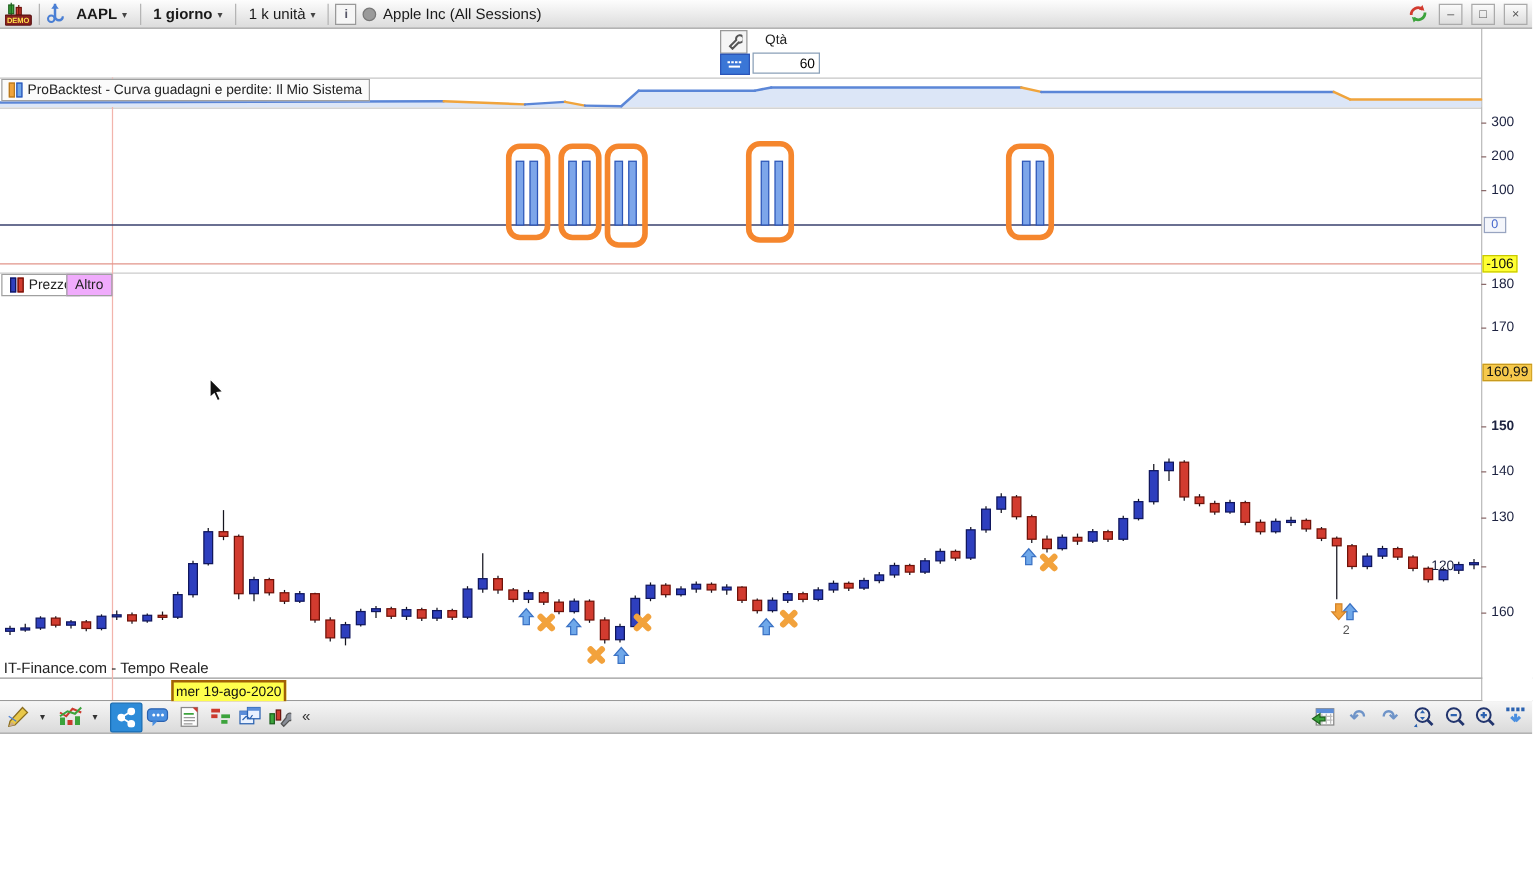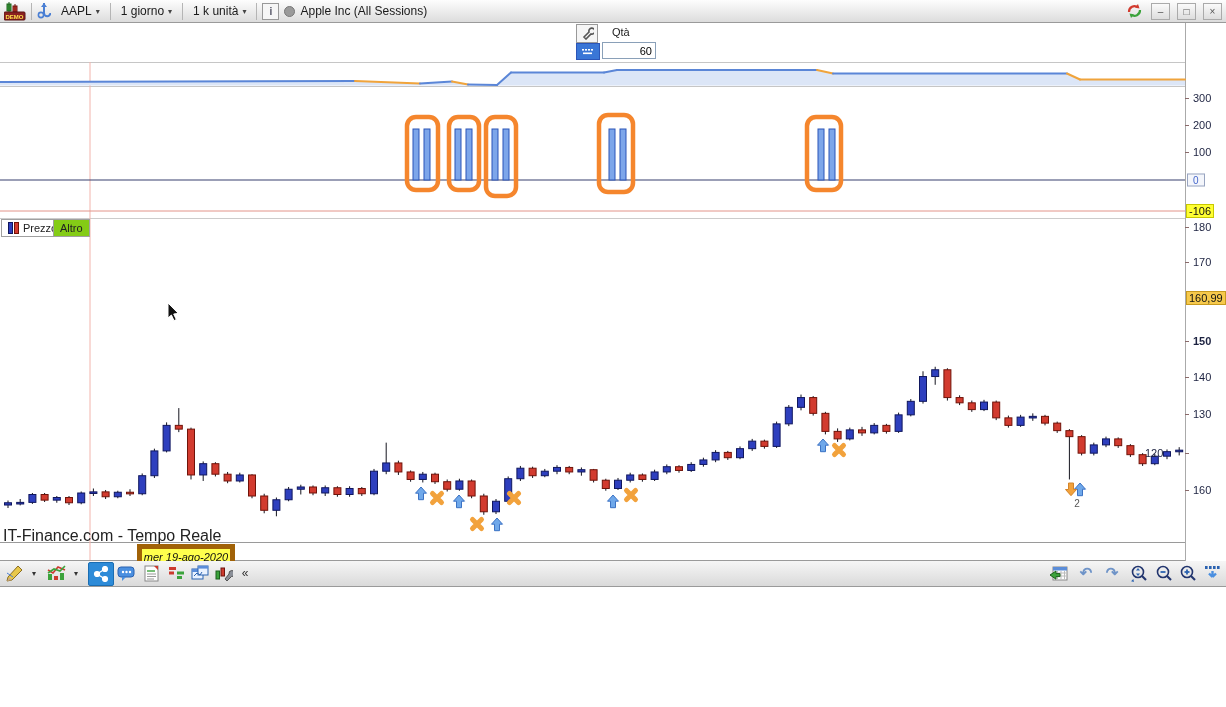--- a/index.html
+++ b/index.html
@@ -4,52 +4,52 @@
 <style>
   html,body{margin:0;padding:0;background:#fff;font-family:"Liberation Sans",sans-serif;}
   #win{position:relative;width:1226px;height:707px;background:#fff;overflow:hidden;}
   .abs{position:absolute;}
   svg{display:block;}
   
   #topbar{position:absolute;left:0;top:0;width:1226px;height:23px;
     background:linear-gradient(#fdfdfd,#dcdcdc);border-bottom:1px solid #9a9a9a;
     display:flex;align-items:center;padding:0 4px;box-sizing:border-box;gap:5px;z-index:30;}
   .tbtn{display:flex;align-items:center;gap:4px;font-size:12px;color:#1a1a1a;padding:1px 5px;cursor:default;}
-  .bold{font-weight:normal;}
+  .bold{font-weight:bold;}
   .caret{font-size:8px;color:#444;}
   .sep{width:1px;height:17px;background:#b5b5b5;}
   .infobtn{width:15px;height:15px;border:1px solid #999;background:#f6f6f6;color:#556;
     font-size:10px;font-weight:bold;display:flex;align-items:center;justify-content:center;}
   .dot{width:9px;height:9px;border-radius:50%;background:#9a9a9a;border:1px solid #777;}
   .winctl{width:17px;height:15px;border:1px solid #aaa;background:linear-gradient(#fafafa,#ddd);
     font-size:10px;color:#555;display:flex;align-items:center;justify-content:center;margin-left:2px;}
   
   .sqbtn{position:absolute;border:1px solid #999;background:#f5f5f5;display:flex;align-items:center;justify-content:center;}
   #qtyInput{position:absolute;left:602px;top:42px;width:46px;height:15px;border:1px solid #8aa0b8;
     font-size:11px;text-align:right;padding:0 3px;font-family:"Liberation Sans",sans-serif;}
   .qlabel{position:absolute;font-size:11px;color:#222;}
   
   .paneLabel{position:absolute;display:flex;align-items:center;gap:4px;background:#fbfbfb;
     border:1px solid #a0a0a0;padding:0 5px;font-size:11px;color:#222;height:16px;z-index:10;white-space:nowrap;}
   .tab{position:absolute;display:flex;align-items:center;gap:4px;border:1px solid #a0a0a0;
     font-size:11px;color:#222;height:16px;padding:0 6px;z-index:10;background:#fff;}
-  .tab.inactive{background:#84cc16;}
+  .tab.inactive{background:#f0abfc;}
   .miniBars{display:inline-flex;gap:1px;}
   .miniBars i{width:3px;height:10px;display:block;}
   
   .hline{position:absolute;height:1px;background:#c6c6c6;z-index:4;}
   .vline{position:absolute;width:1px;background:#aaa;z-index:4;}
   
   .axis-label{position:absolute;font-size:11px;color:#1c2240;transform:translateY(-50%);z-index:10;}
   .tickdash{position:absolute;width:4px;height:1px;background:#8a6a6a;z-index:10;}
   .tag{position:absolute;font-size:11px;color:#111;padding:0 2px;z-index:11;transform:translateY(-50%);white-space:nowrap;}
   #zeroTag{border:1px solid #98a4c0;color:#4466cc;background:#f4f6fb;font-size:10px;padding:0 5px;}
   #dateHL{position:absolute;left:137px;top:544px;width:88px;height:15px;background:#ffff4d;
-    border:5px solid #a16207;font-size:11px;color:#111;display:flex;align-items:center;justify-content:center;z-index:11;font-style:italic;}
-  #credit{position:absolute;left:3px;top:527px;font-size:16px;color:#222;z-index:10;}
+    border:2px solid #a16207;font-size:11px;color:#111;display:flex;align-items:center;justify-content:center;z-index:11;}
+  #credit{position:absolute;left:3px;top:527px;font-size:12px;color:#222;z-index:10;}
   
   #botbar{position:absolute;left:0;top:561px;width:1226px;height:25px;
     background:linear-gradient(#f6f6f6,#dadada);border-bottom:1px solid #9a9a9a;z-index:20;}
   .tool{position:absolute;top:1px;height:22px;display:flex;align-items:center;justify-content:center;cursor:default;}
   .tool.active{background:#2d8bd8;border:1px solid #1a6db2;border-radius:2px;}
   .tcaret{font-size:8px;color:#333;}
   .glyph{font-size:13px;color:#6f94c8;font-weight:bold;}
 </style>
 </head>
 <body>
@@ -370,20 +370,27 @@
       <path d="M168 303 l0 15 l3.4-3 l2.6 5.6 l2.3-1.1 l-2.6-5.5 l4.6-0.6 z" fill="#111" stroke="#fff" stroke-width="1"></path>
     </svg>
 
   <div class="hline" style="left:0;top:62px;width:1185px;"></div>
   <div class="hline" style="left:0;top:86px;width:1185px;"></div>
   <div class="hline" style="left:0;top:218px;width:1185px;background:#cccccc;"></div>
   <div class="hline" style="left:0;top:542px;width:1226px;background:#9a9a9a;"></div>
   <div class="hline" style="left:0;top:560px;width:1226px;background:#9a9a9a;"></div>
   <div class="vline" style="left:1185px;top:23px;height:538px;"></div>
 
+  <div class="paneLabel" style="left:1px;top:63px;">
+    <span class="miniBars">
+        <i style="background:#f0a43c;border:1px solid #b87a20;"></i>
+        <i style="background:#6fa8ea;border:1px solid #2b55b8;"></i>
+      </span>
+    <span>ProBacktest - Curva guadagni e perdite: Il Mio Sistema</span>
+  </div>
 
   <div class="tab" style="left:1px;top:219px;">
     <span class="miniBars">
         <i style="background:#2e3fbe;border:1px solid #10175e;"></i>
         <i style="background:#d23b2f;border:1px solid #701309;"></i>
       </span>
     <span>Prezzo</span>
   </div>
   <div class="tab inactive" style="left:53px;top:219px;">
     <span>Altro</span>

